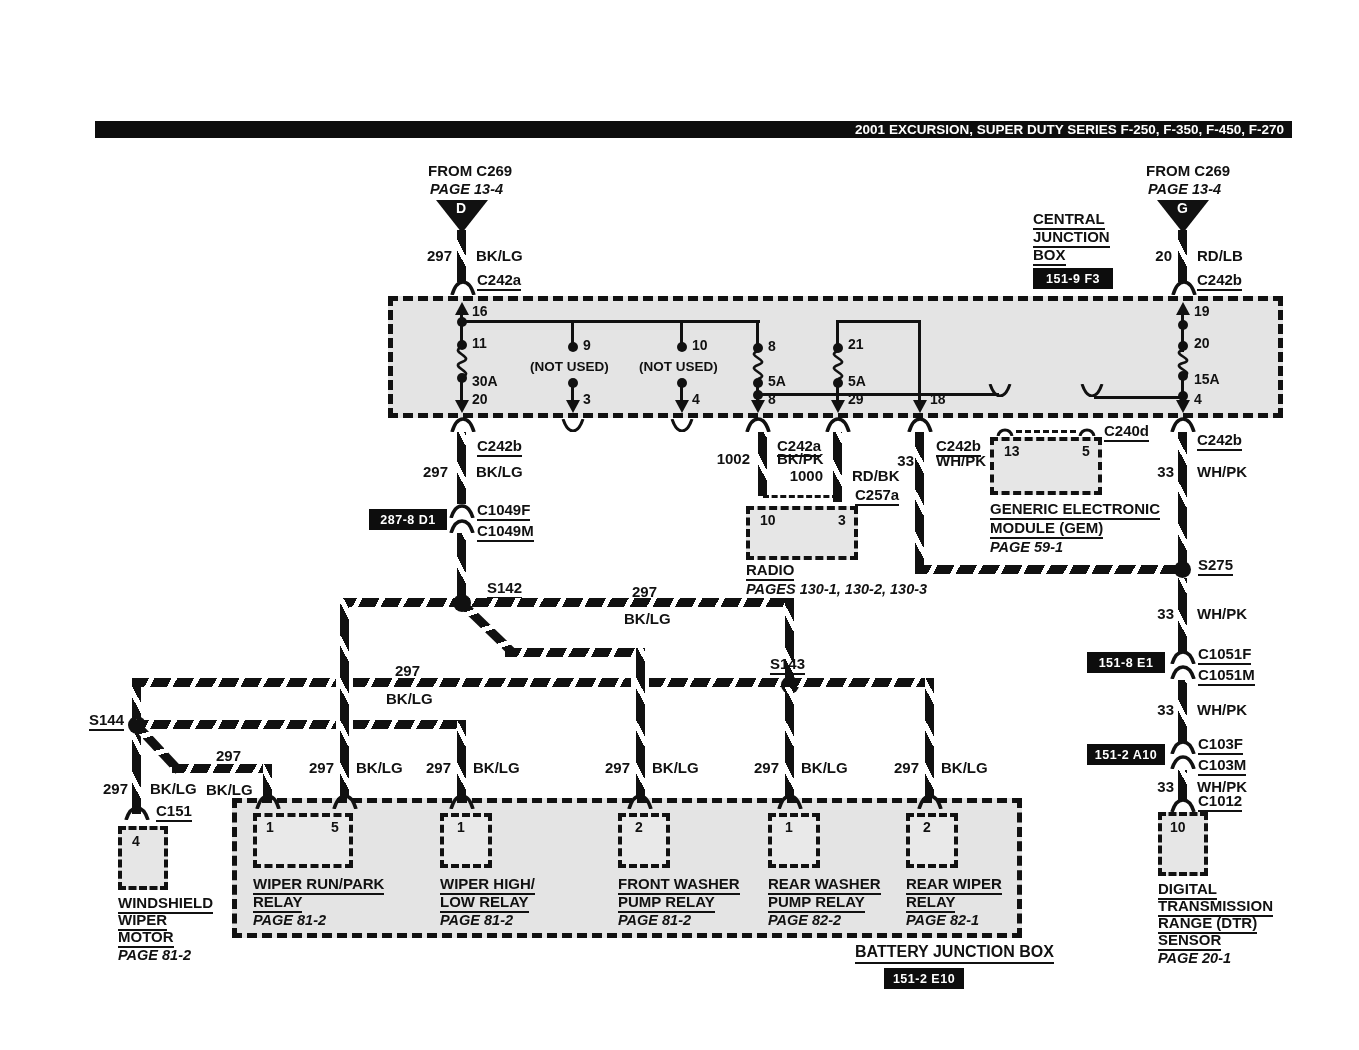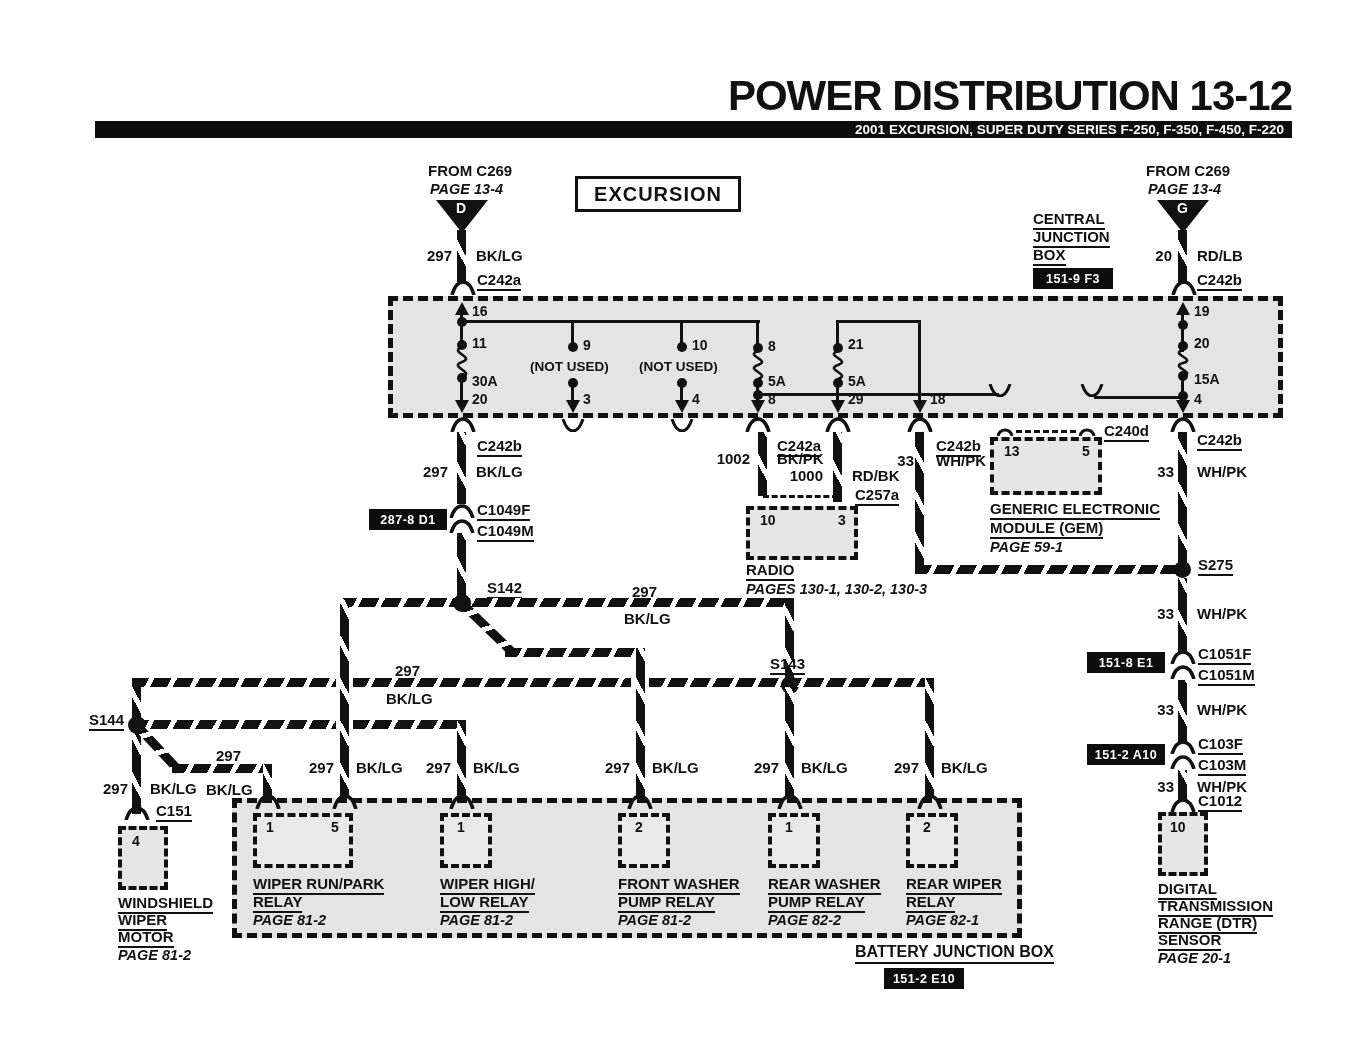--- a/index.html
+++ b/index.html
@@ -23,41 +23,37 @@
   .au{width:0;height:0;border-left:7px solid transparent;border-right:7px solid transparent;border-bottom:13px solid #111}
   .ad{width:0;height:0;border-left:7px solid transparent;border-right:7px solid transparent;border-top:13px solid #111}
   .tri{width:0;height:0;border-left:26px solid transparent;border-right:26px solid transparent;border-top:33px solid #111}
   .wm{font-size:30px;color:#c6c6e8;letter-spacing:1px}
 </style>
 </head>
 <body>
 
 <div id="page">
 
-  <div class="a b" style="left:0;top:74px;width:1292px;text-align:right;font-size:42px;letter-spacing:-1px;font-weight:800">POWER DISTRIBUTION 13-12</div>
   <div class="a" style="left:95px;top:121px;width:1197px;height:17px;background:#0d0d0d;color:#fff;text-align:right;
               font-weight:bold;font-size:13.5px;line-height:17px;padding:0;box-sizing:border-box">
-    <span style="padding-right:8px">2001 EXCURSION, SUPER DUTY SERIES F-250, F-350, F-450, F-220</span>
+    <span style="padding-right:8px">2001 EXCURSION, SUPER DUTY SERIES F-250, F-350, F-450, F-270</span>
   </div>
 
   <div class="a b" style="left:428px;top:163px">FROM C269</div>
   <div class="a i" style="left:430px;top:181px">PAGE 13-4</div>
   <div class="a tri" style="left:436px;top:200px"></div>
   <div class="a b" style="left:456px;top:201px;color:#fff;font-size:14px">D</div>
   <div class="a wv" style="left:457px;top:230px;height:52px"></div>
   <svg class="a" style="left:449px;top:280px" width="28" height="15" viewBox="0 0 28 15">
       <path d="M3 15 C6 5,10 2,14 2 C18 2,22 5,25 15" fill="none" stroke="#111" stroke-width="3.6"></path>
     </svg>
   <div class="a b r" style="left:408px;top:248px;width:44px">297</div>
   <div class="a b" style="left:476px;top:248px">BK/LG</div>
   <div class="a b" style="left:477px;top:272px"><span class="u">C242a</span></div>
 
-  <div class="a" style="left:575px;top:176px;width:160px;height:30px;border:3px solid #111;display:flex;align-items:center;justify-content:center">
-    <span class="b" style="font-size:20px;letter-spacing:1px">EXCURSION</span>
-  </div>
 
   <div class="a b" style="left:1146px;top:163px">FROM C269</div>
   <div class="a i" style="left:1148px;top:181px">PAGE 13-4</div>
   <div class="a tri" style="left:1157px;top:200px"></div>
   <div class="a b" style="left:1177px;top:201px;color:#fff;font-size:14px">G</div>
   <div class="a wv" style="left:1178px;top:230px;height:52px"></div>
   <svg class="a" style="left:1170px;top:280px" width="28" height="15" viewBox="0 0 28 15">
       <path d="M3 15 C6 5,10 2,14 2 C18 2,22 5,25 15" fill="none" stroke="#111" stroke-width="3.6"></path>
     </svg>
   <div class="a b r" style="left:1128px;top:248px;width:44px">20</div>

